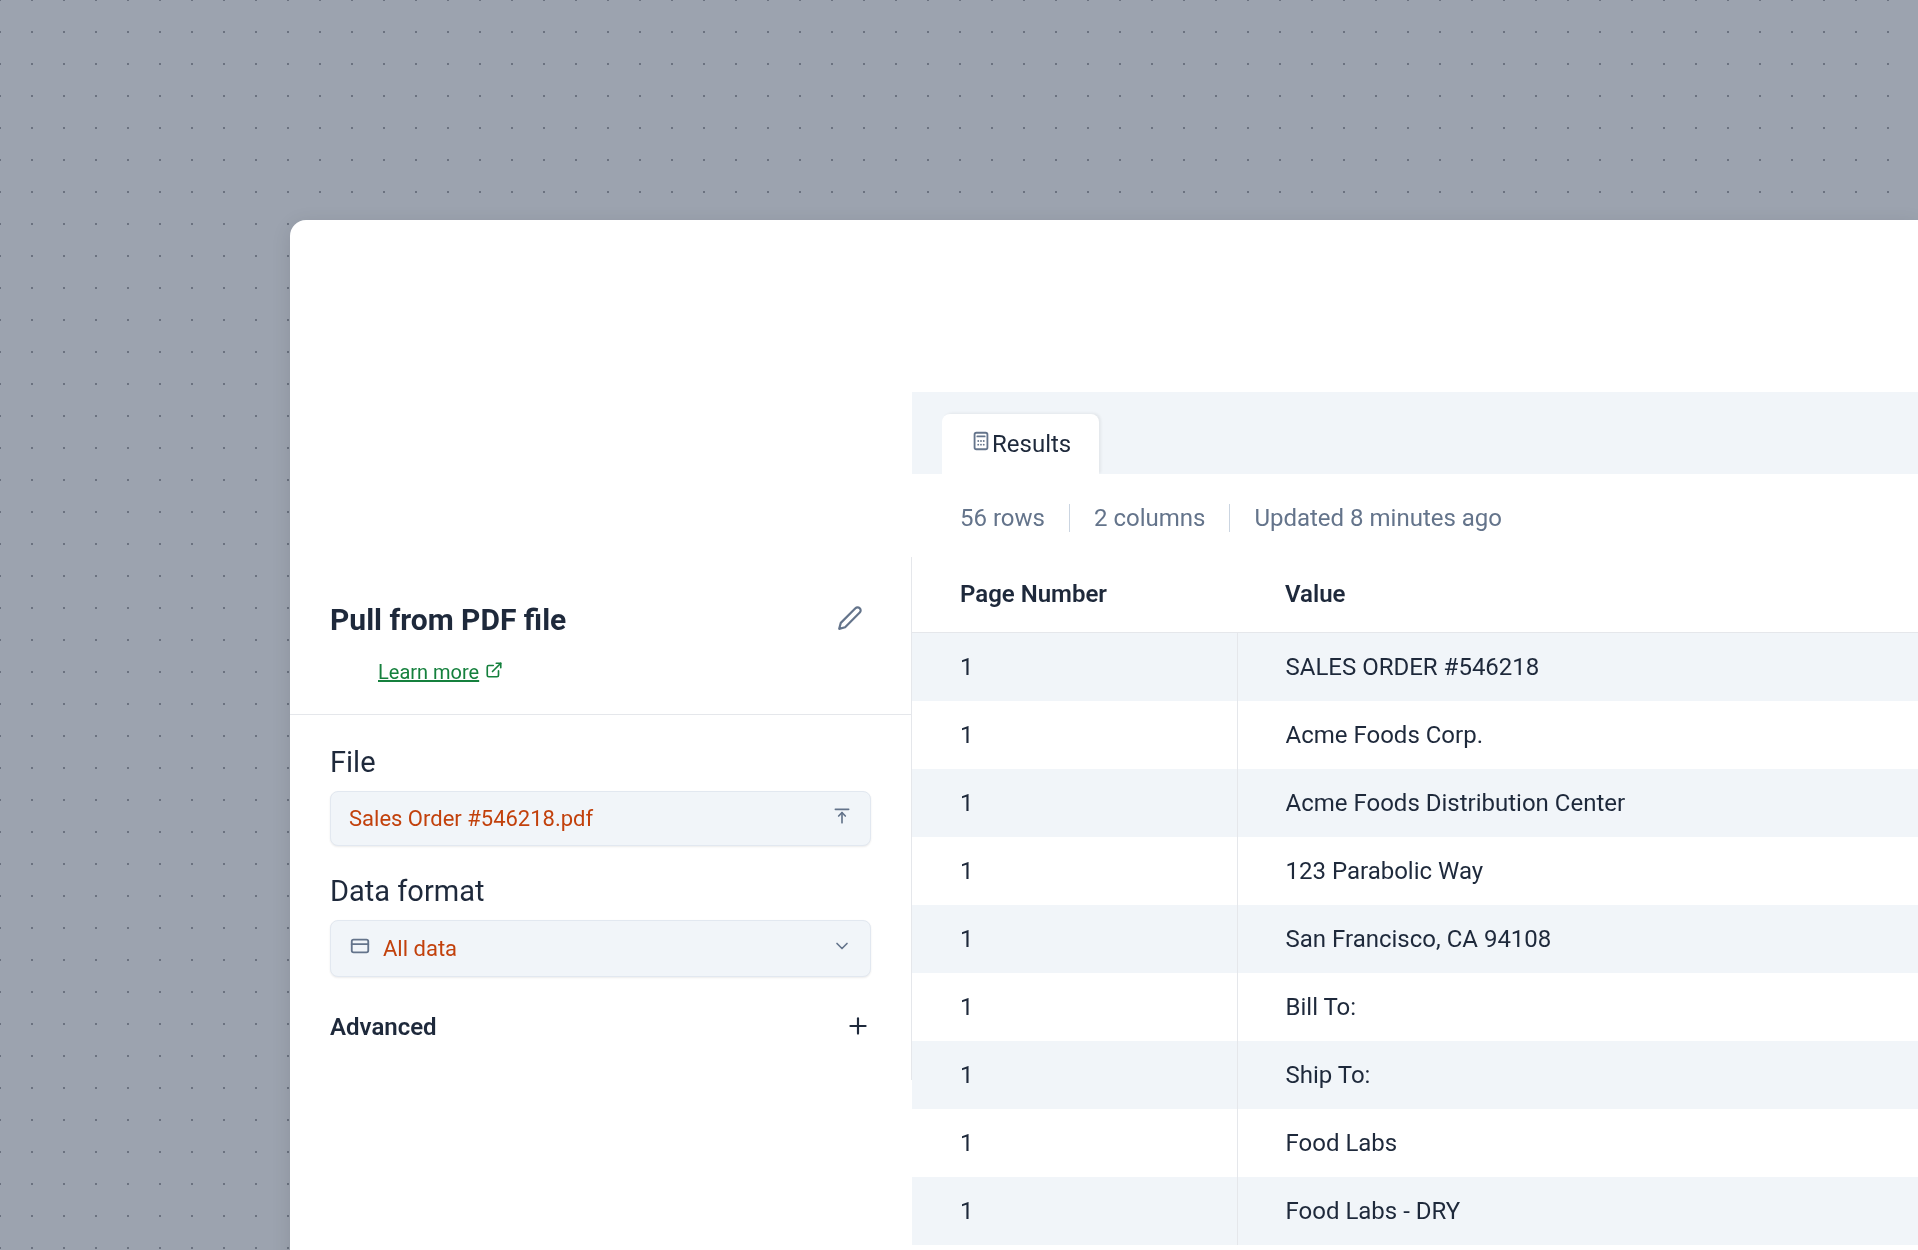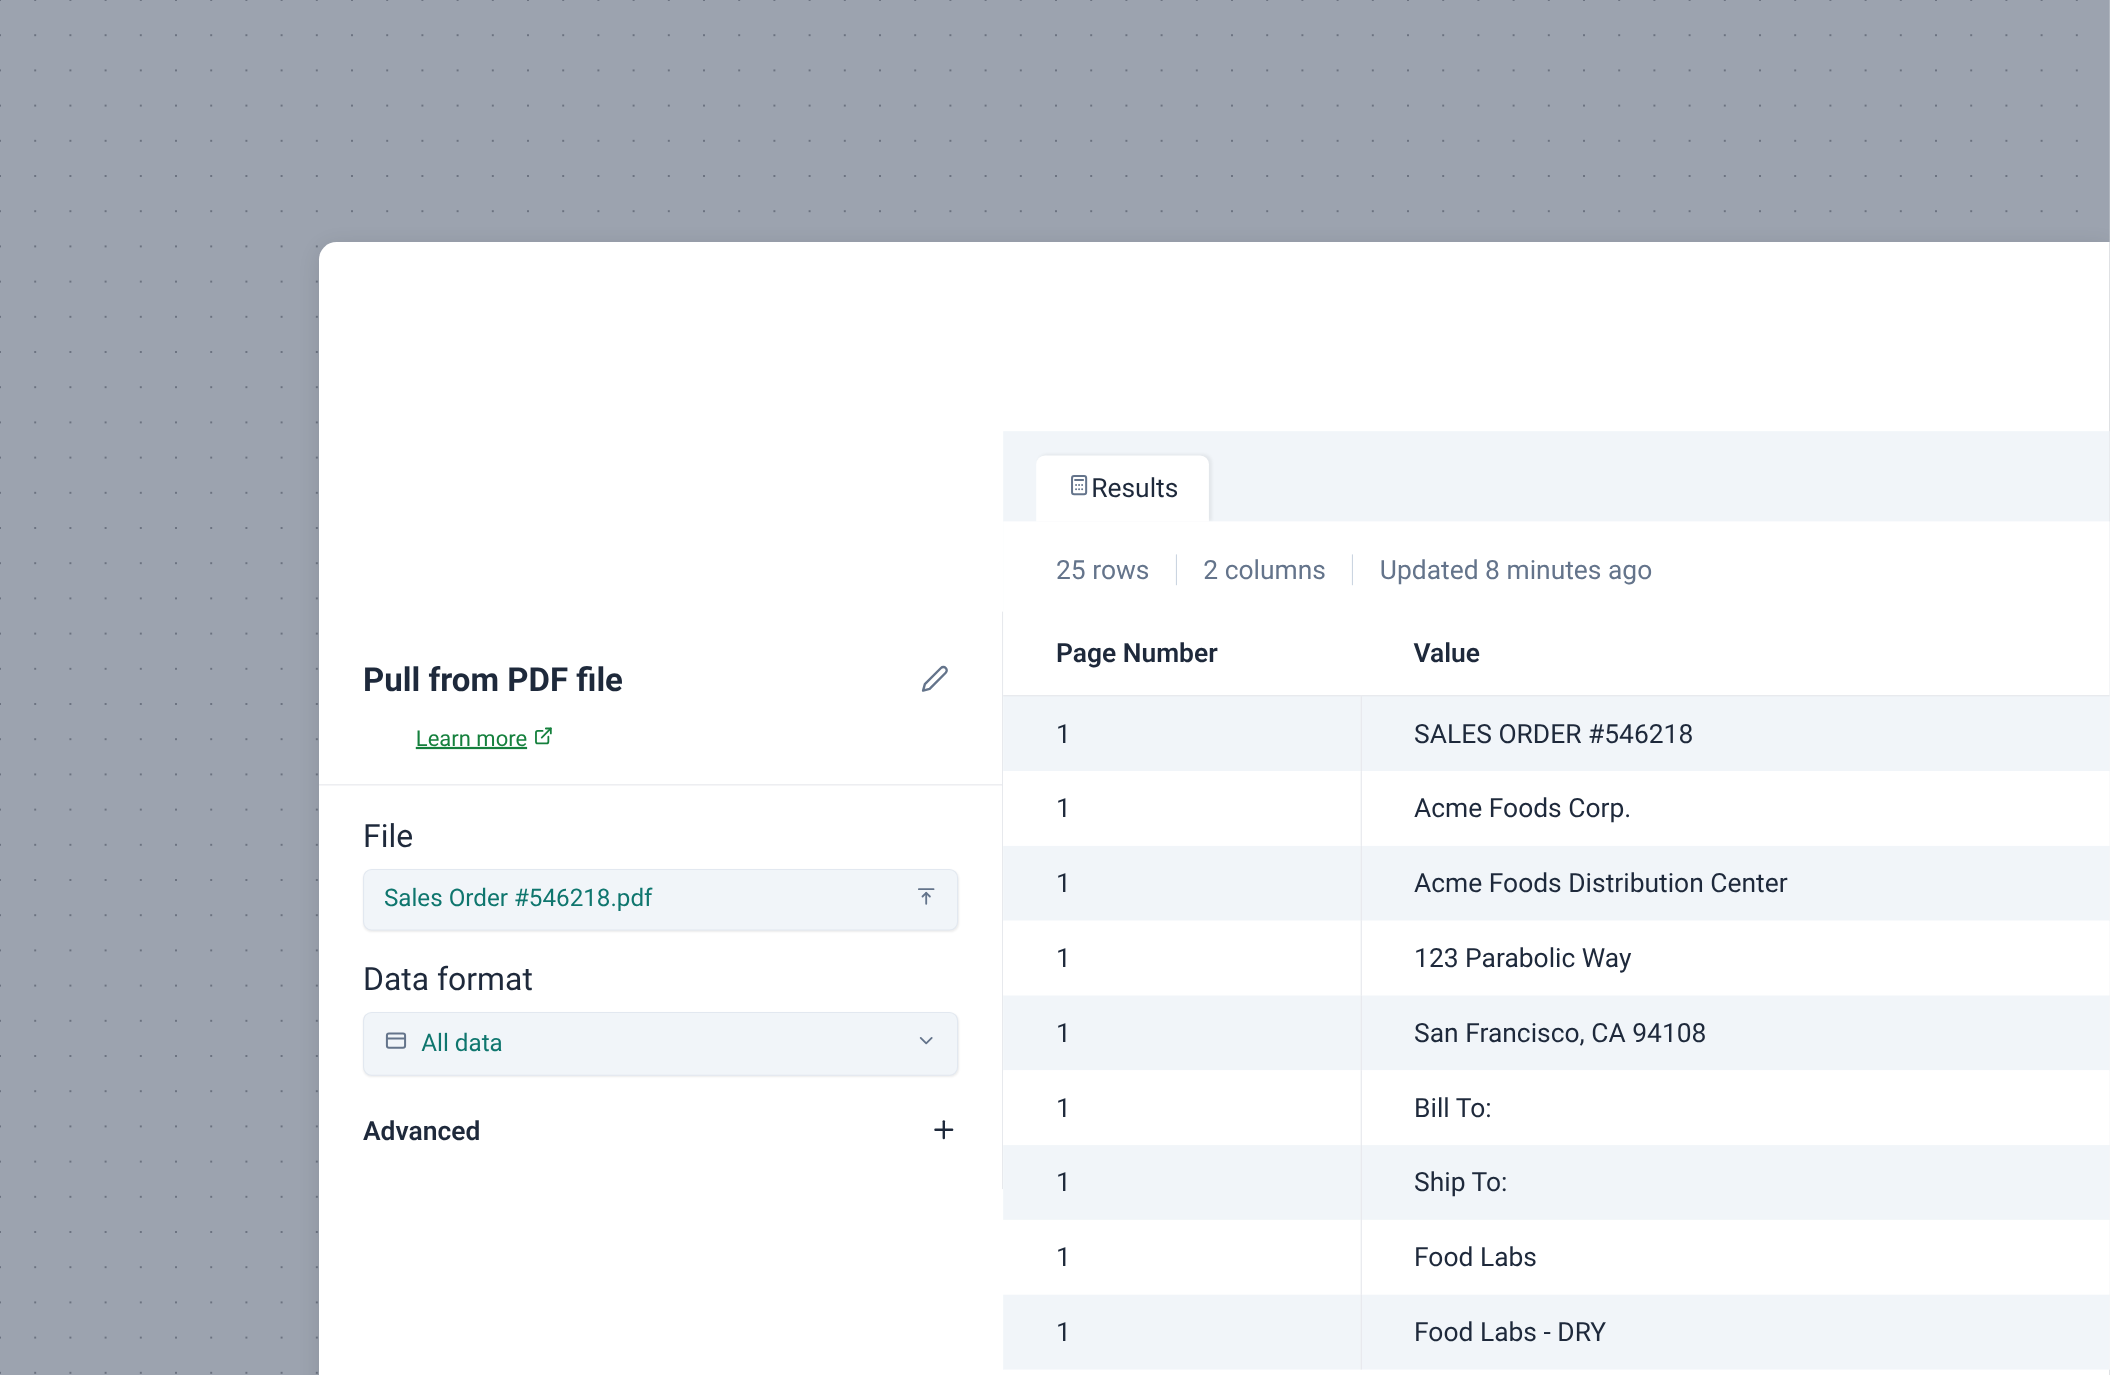--- a/index.html
+++ b/index.html
@@ -98,21 +98,21 @@
 
     .field-control {
       display: flex;
       align-items: center;
       justify-content: space-between;
       background: #f1f5f9;
       border: 1px solid #e2e8f0;
       border-radius: 8px;
       padding: 14px 18px;
       font-size: 22px;
-      color: #0f766e;
+      color: #c2410c;
       cursor: pointer;
       box-shadow: 0 1px 2px rgba(0,0,0,0.08);
       margin-bottom: 28px;
     }
 
     .field-control-content {
       display: flex;
       align-items: center;
       gap: 12px;
     }
@@ -318,21 +318,21 @@
             <line x1="12" y1="16" x2="12" y2="16"></line>
             <line x1="15" y1="16" x2="15" y2="16"></line>
           </svg>
         </span>
         <span>Results</span>
       </div>
     </div>
 
     <div class="results-content">
       <div class="status-bar">
-        <div class="status-item">25 rows</div>
+        <div class="status-item">56 rows</div>
         <div class="status-item">2 columns</div>
         <div class="status-item">Updated 8 minutes ago</div>
       </div>
 
       <table class="results-table">
         <thead>
           <tr>
             <th class="col-page">Page Number</th>
             <th>Value</th>
           </tr>

